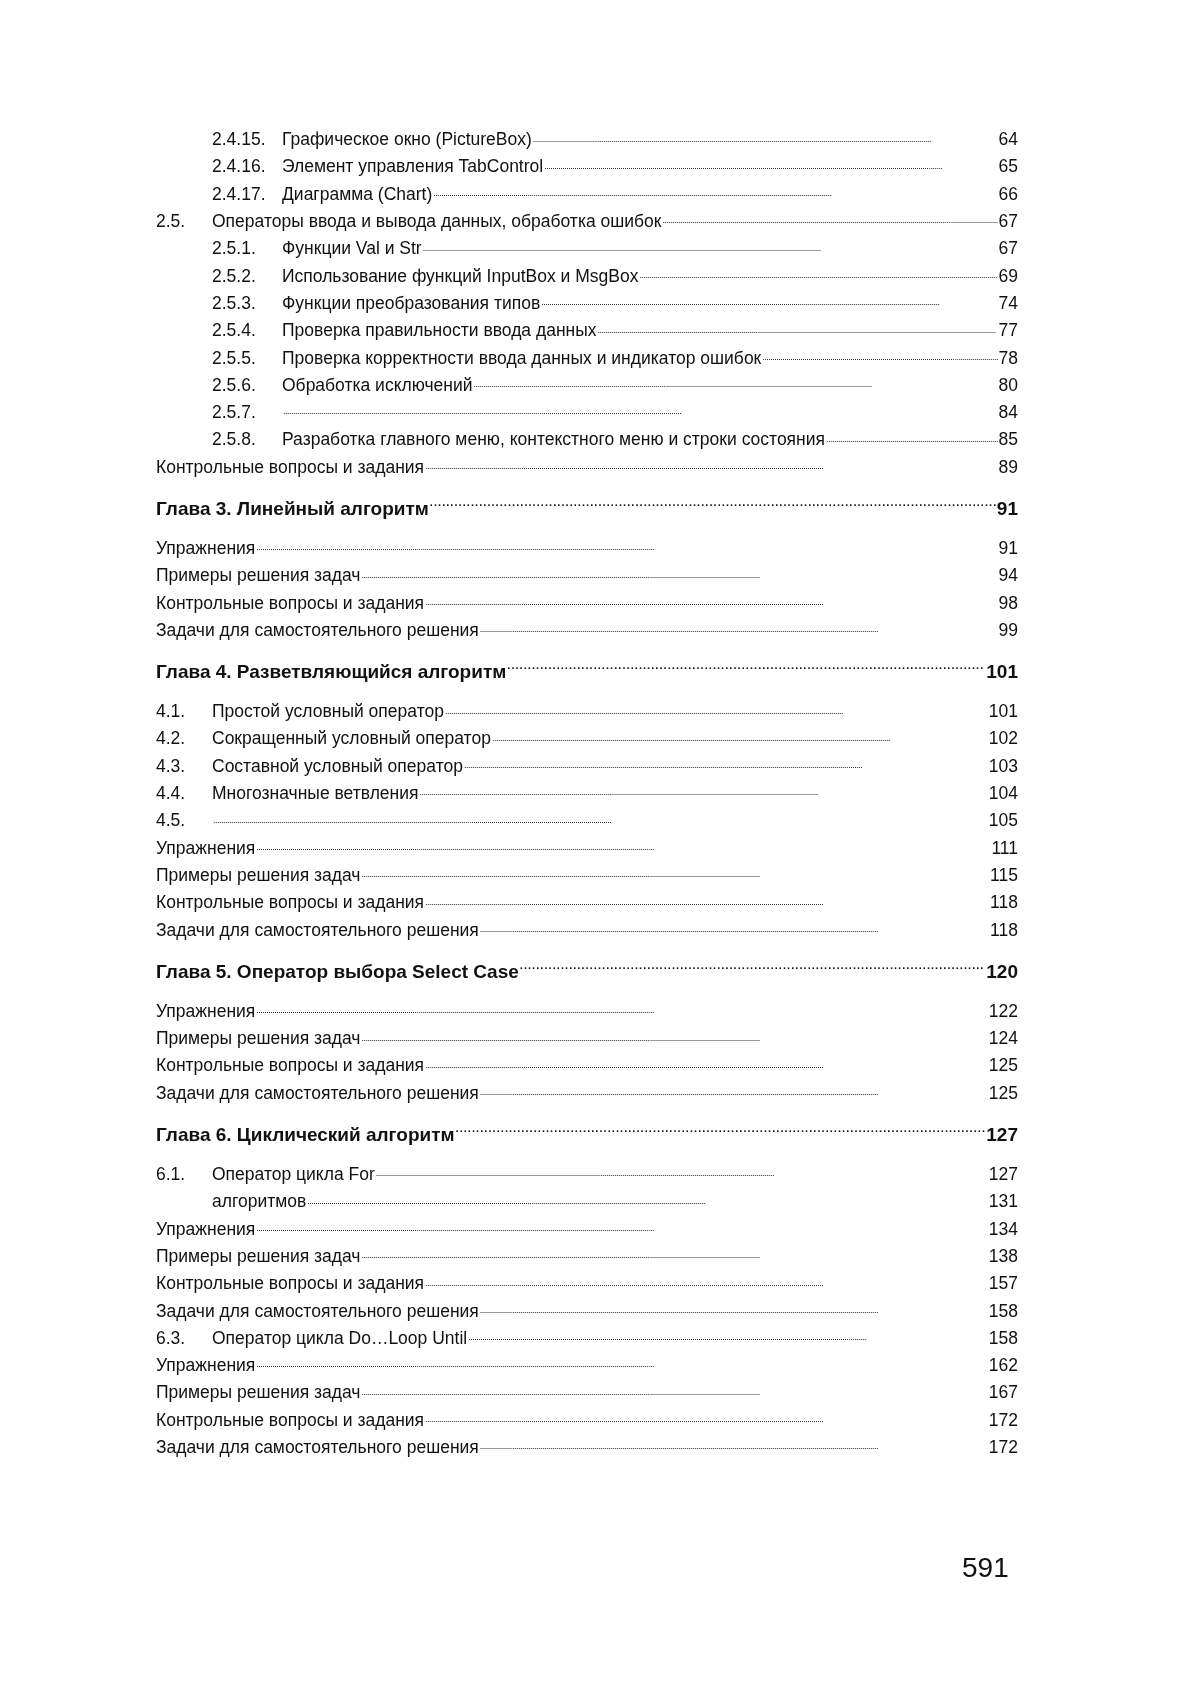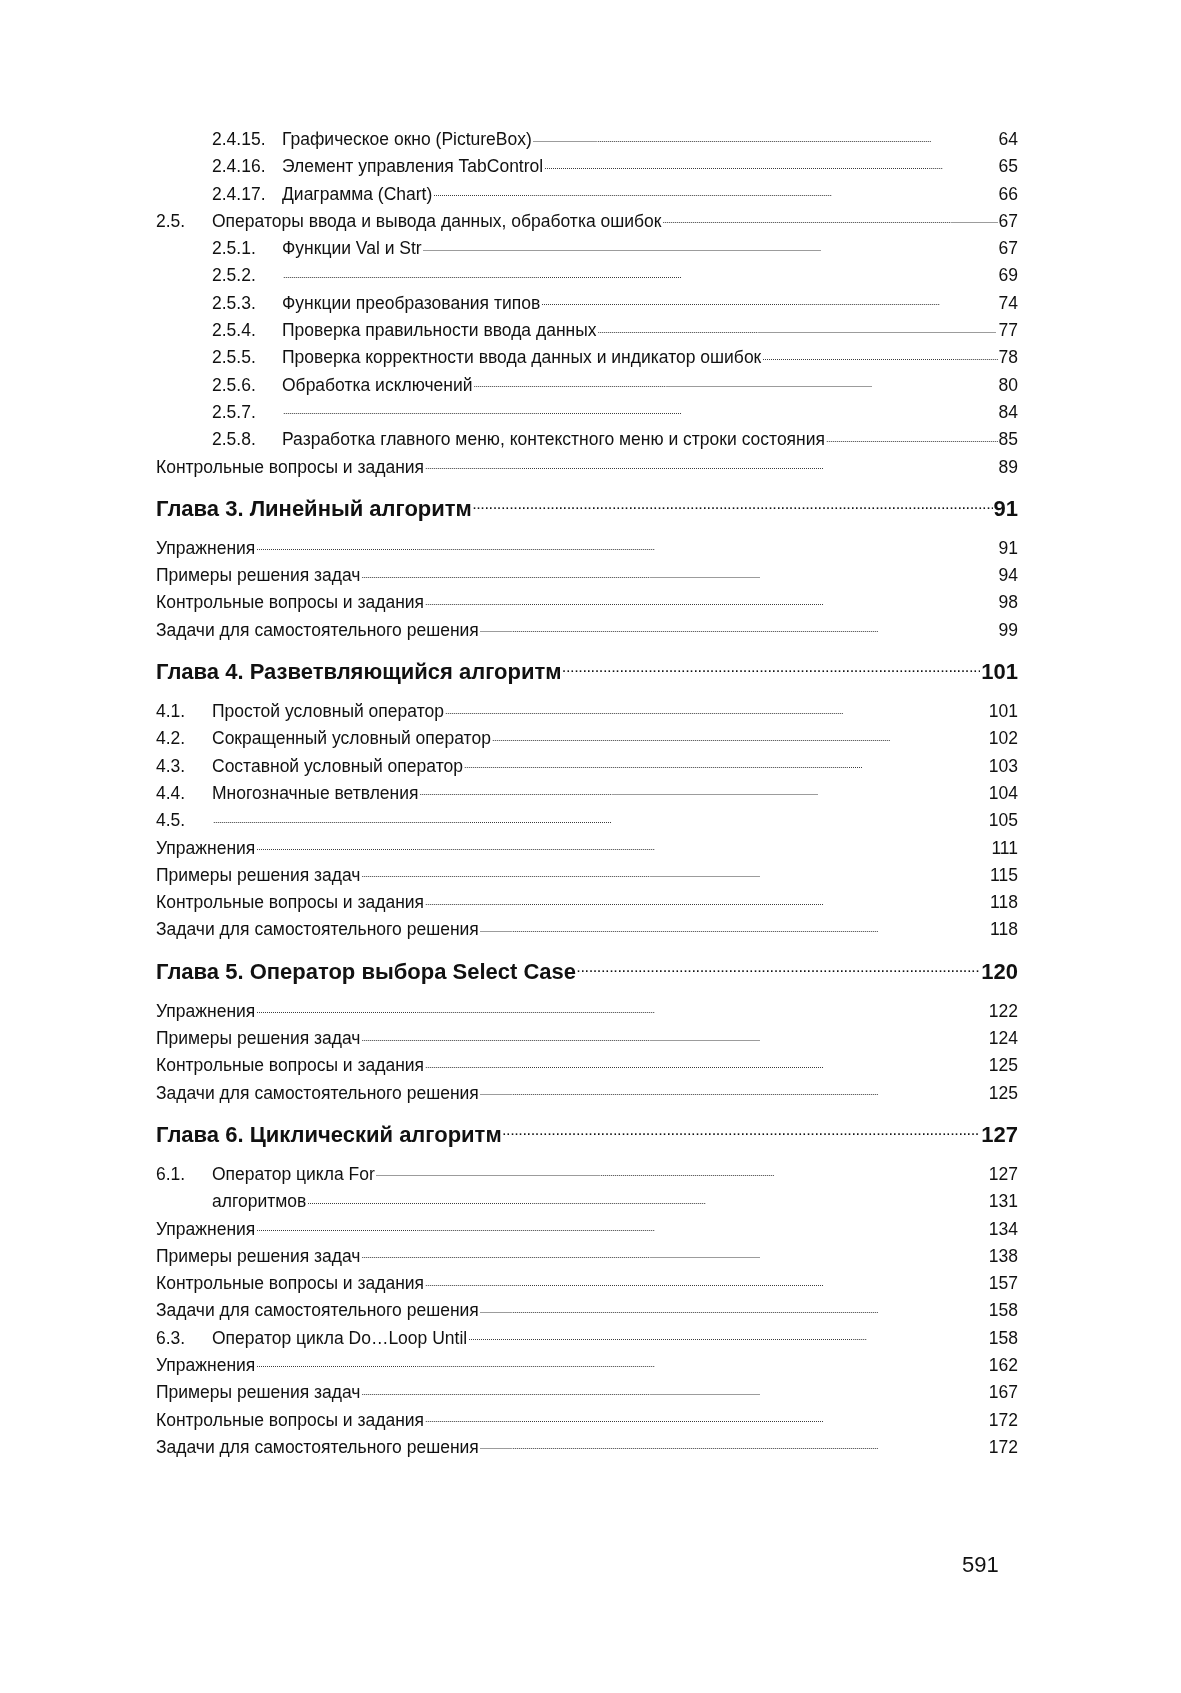--- a/index.html
+++ b/index.html
@@ -1,32 +1,32 @@
 <!DOCTYPE html>
 <html><head>
 <meta charset="utf-8">
 <style>
   html, body { margin: 0; padding: 0; background: #ffffff; }
   body { width: 1181px; height: 1693px; position: relative; overflow: hidden;
          font-family: "Liberation Sans", "DejaVu Sans", sans-serif; color: #111; }
   .toc { position: absolute; left: 156px; top: 126px; width: 862px; }
-  .row { display: flex; align-items: flex-start; height: 27.3px; font-size: 17.5px; line-height: 27px; white-space: nowrap; }
+  .row { display: flex; align-items: center; height: 27.3px; font-size: 17.5px; line-height: 27px; white-space: nowrap; }
   .row .num { flex: none; }
   .row .title { flex: none; }
   .row .dots { flex: 1 1 auto; overflow: hidden; margin: 0 1px; position: relative; height: 1em; align-self: baseline; }
   .row .dots::after { content: ". . . . . . . . . . . . . . . . . . . . . . . . . . . . . . . . . . . . . . . . . . . . . . . . . . . . . . . . . . . . . . . . . . . . . . . . . . . . . . . . . . . . . . . . . . . . . . . . . . . . . . . . . . . . . . . . . . . . . . . . . . . . . . . . . . . . . . . . . . . . . . . . . . . . . . . . . . . . . . . . . . . . . . . . . . . . . . . . . . . . . . . . . . . . . . . . . . . . . . .";
     position: absolute; left: 0; bottom: 0; font-size: 9px; letter-spacing: -1.5px; line-height: 1; white-space: nowrap; }
   .row .page { flex: none; }
   .lvl-sub .num { margin-left: 56px; width: 70px; }
   .lvl-sec .num { width: 56px; }
   .lvl-sec.wrapcont .num { width: 56px; }
   .italic .title { }
-  .chapter { height: 40px; margin-top: 8px; margin-bottom: 6px; font-size: 22px; font-weight: bold; line-height: 40px; }
+  .chapter { height: 40px; margin-top: 8px; margin-bottom: 6px; font-size: 19px; font-weight: bold; line-height: 40px; }
   .chapter .dots::after { font-size: 11px; letter-spacing: -1px; }
-  .page-number { position: absolute; left: 962px; top: 1552px; font-size: 22px; color: #111; }
+  .page-number { position: absolute; left: 962px; top: 1552px; font-size: 28px; color: #111; }
 </style>
 </head>
 <body>
 
 <div class="toc" id="toc">
     <div class="row lvl-sub">
       <span class="num">2.4.15.</span>
       <span class="title">Графическое окно (PictureBox)</span>
       <span class="dots"></span>
       <span class="page">64</span>
@@ -50,20 +50,21 @@
       <span class="page">67</span>
     </div>
     <div class="row lvl-sub">
       <span class="num">2.5.1.</span>
       <span class="title">Функции Val и Str</span>
       <span class="dots"></span>
       <span class="page">67</span>
     </div>
     <div class="row lvl-sub">
       <span class="num">2.5.2.</span>
+      <span class="title">Использование функций InputBox и MsgBox</span>
       <span class="dots"></span>
       <span class="page">69</span>
     </div>
     <div class="row lvl-sub">
       <span class="num">2.5.3.</span>
       <span class="title">Функции преобразования типов</span>
       <span class="dots"></span>
       <span class="page">74</span>
     </div>
     <div class="row lvl-sub">

